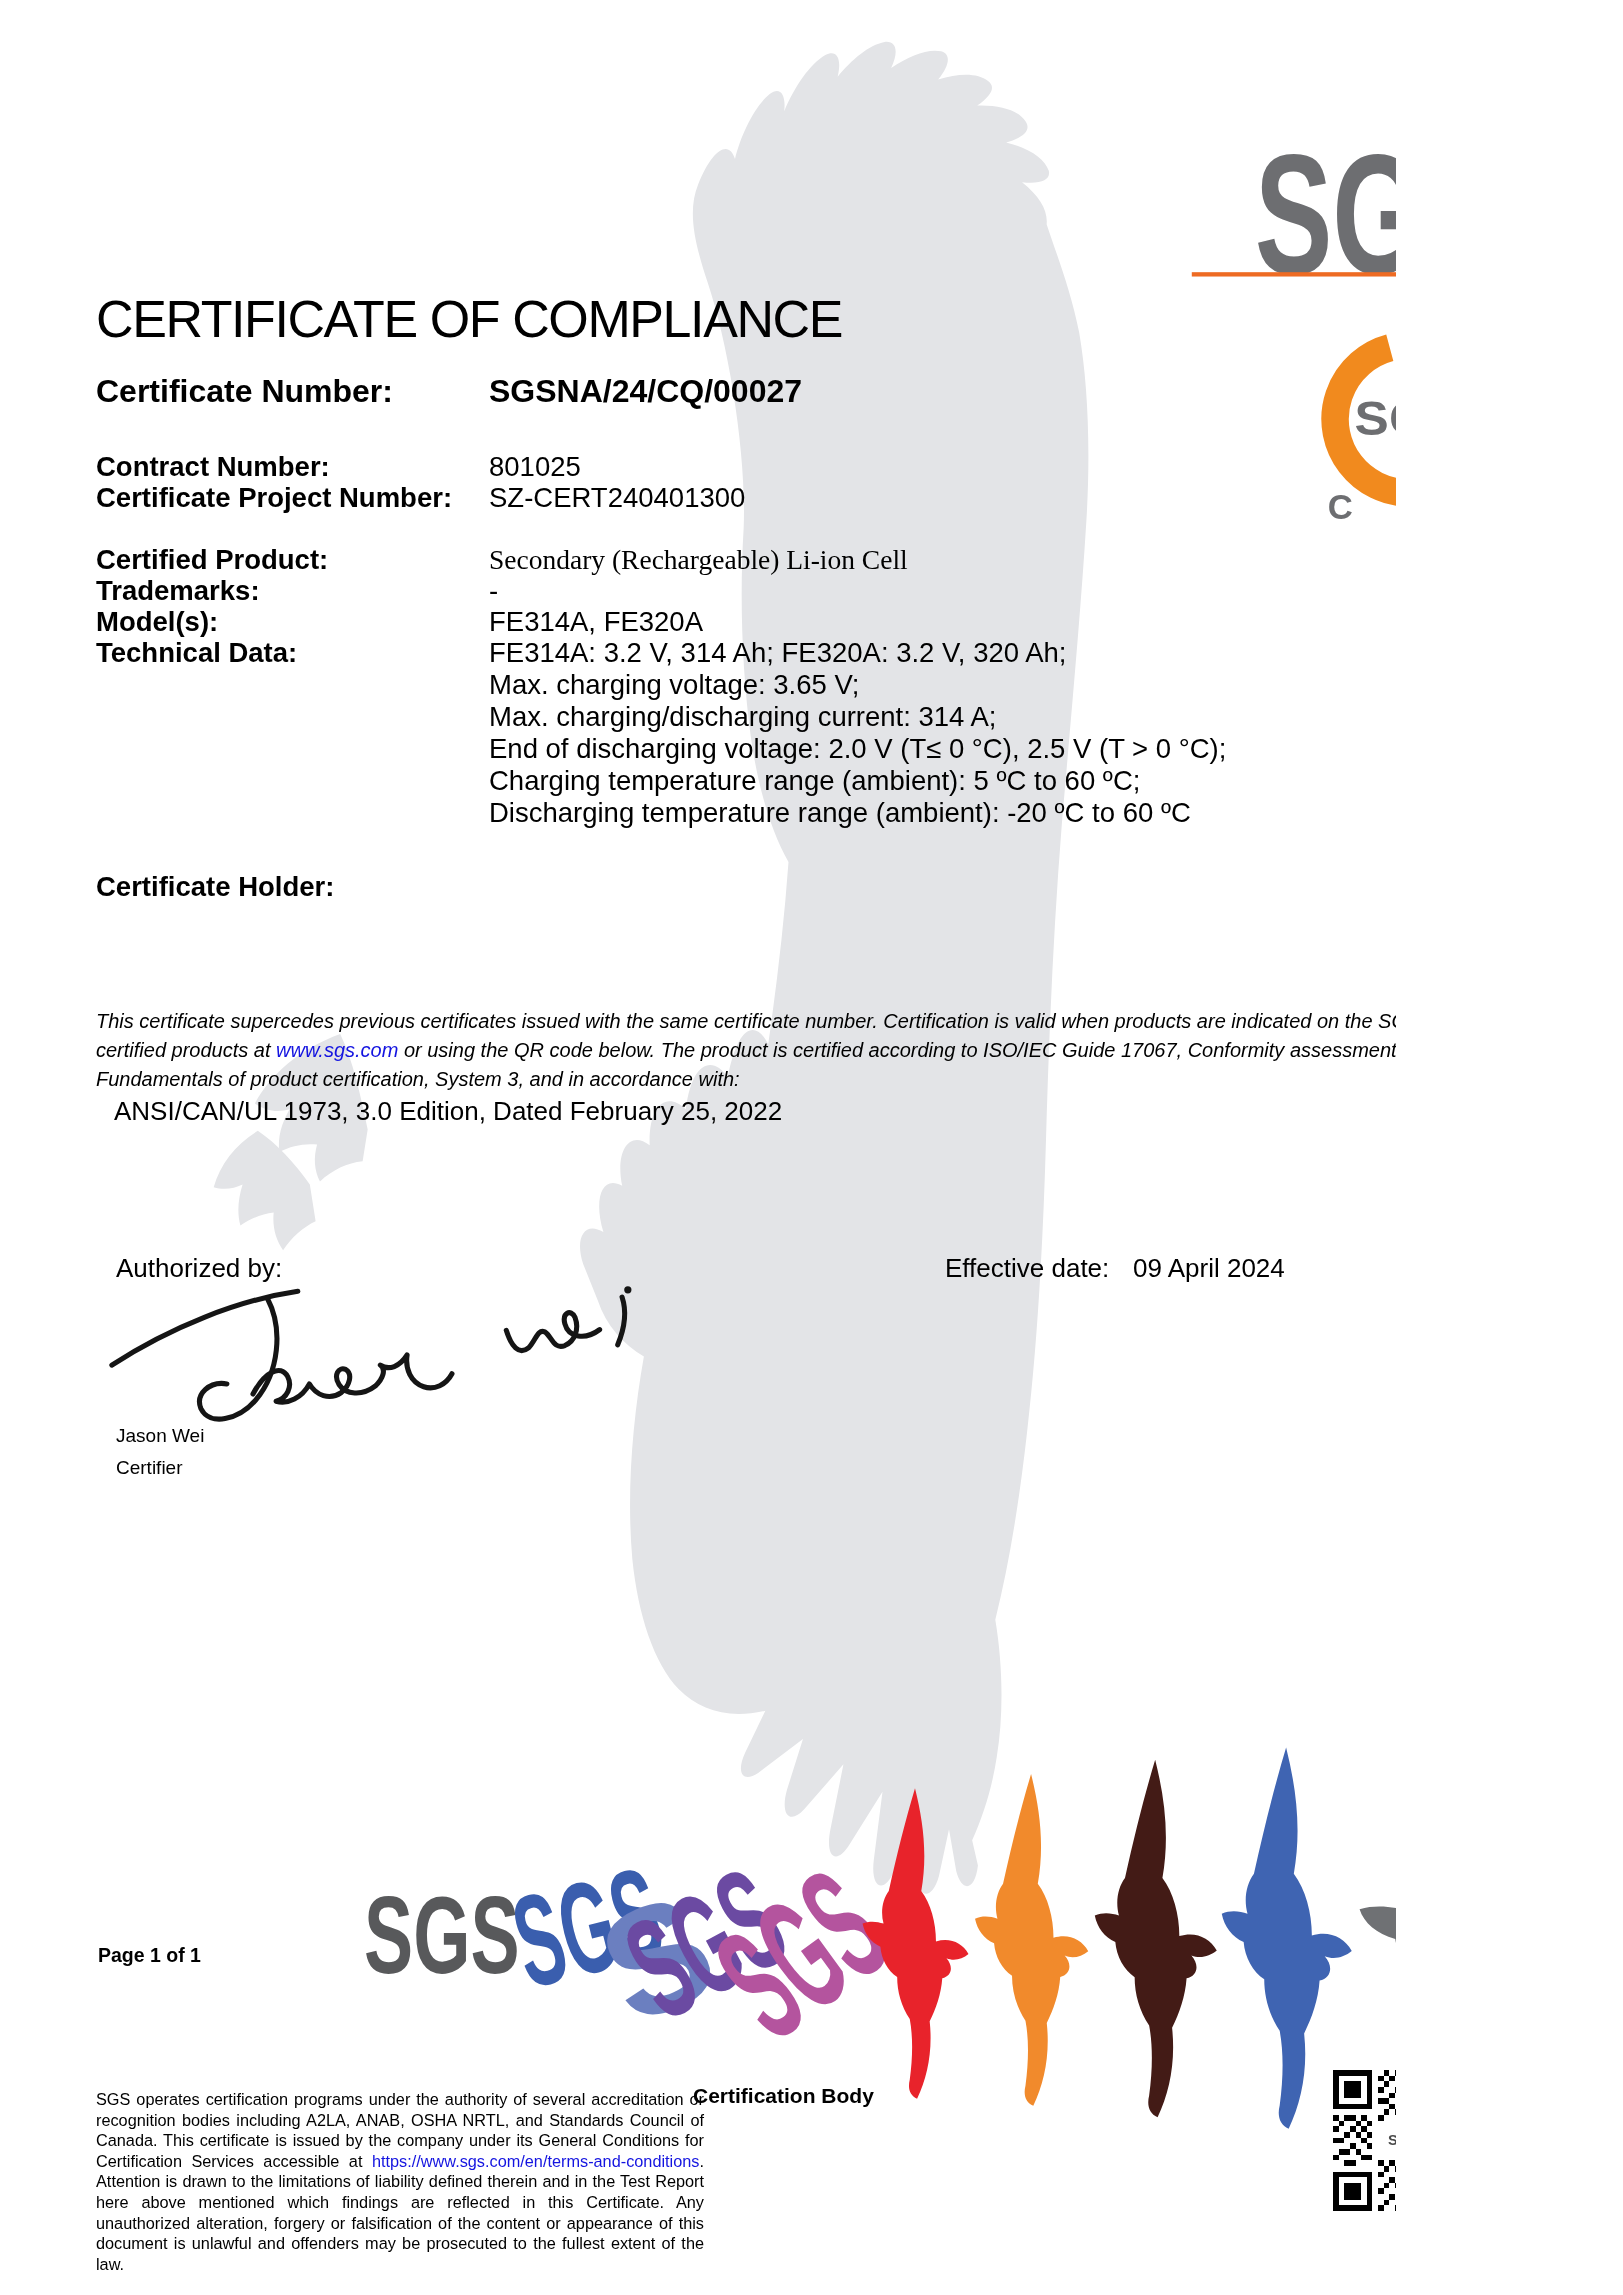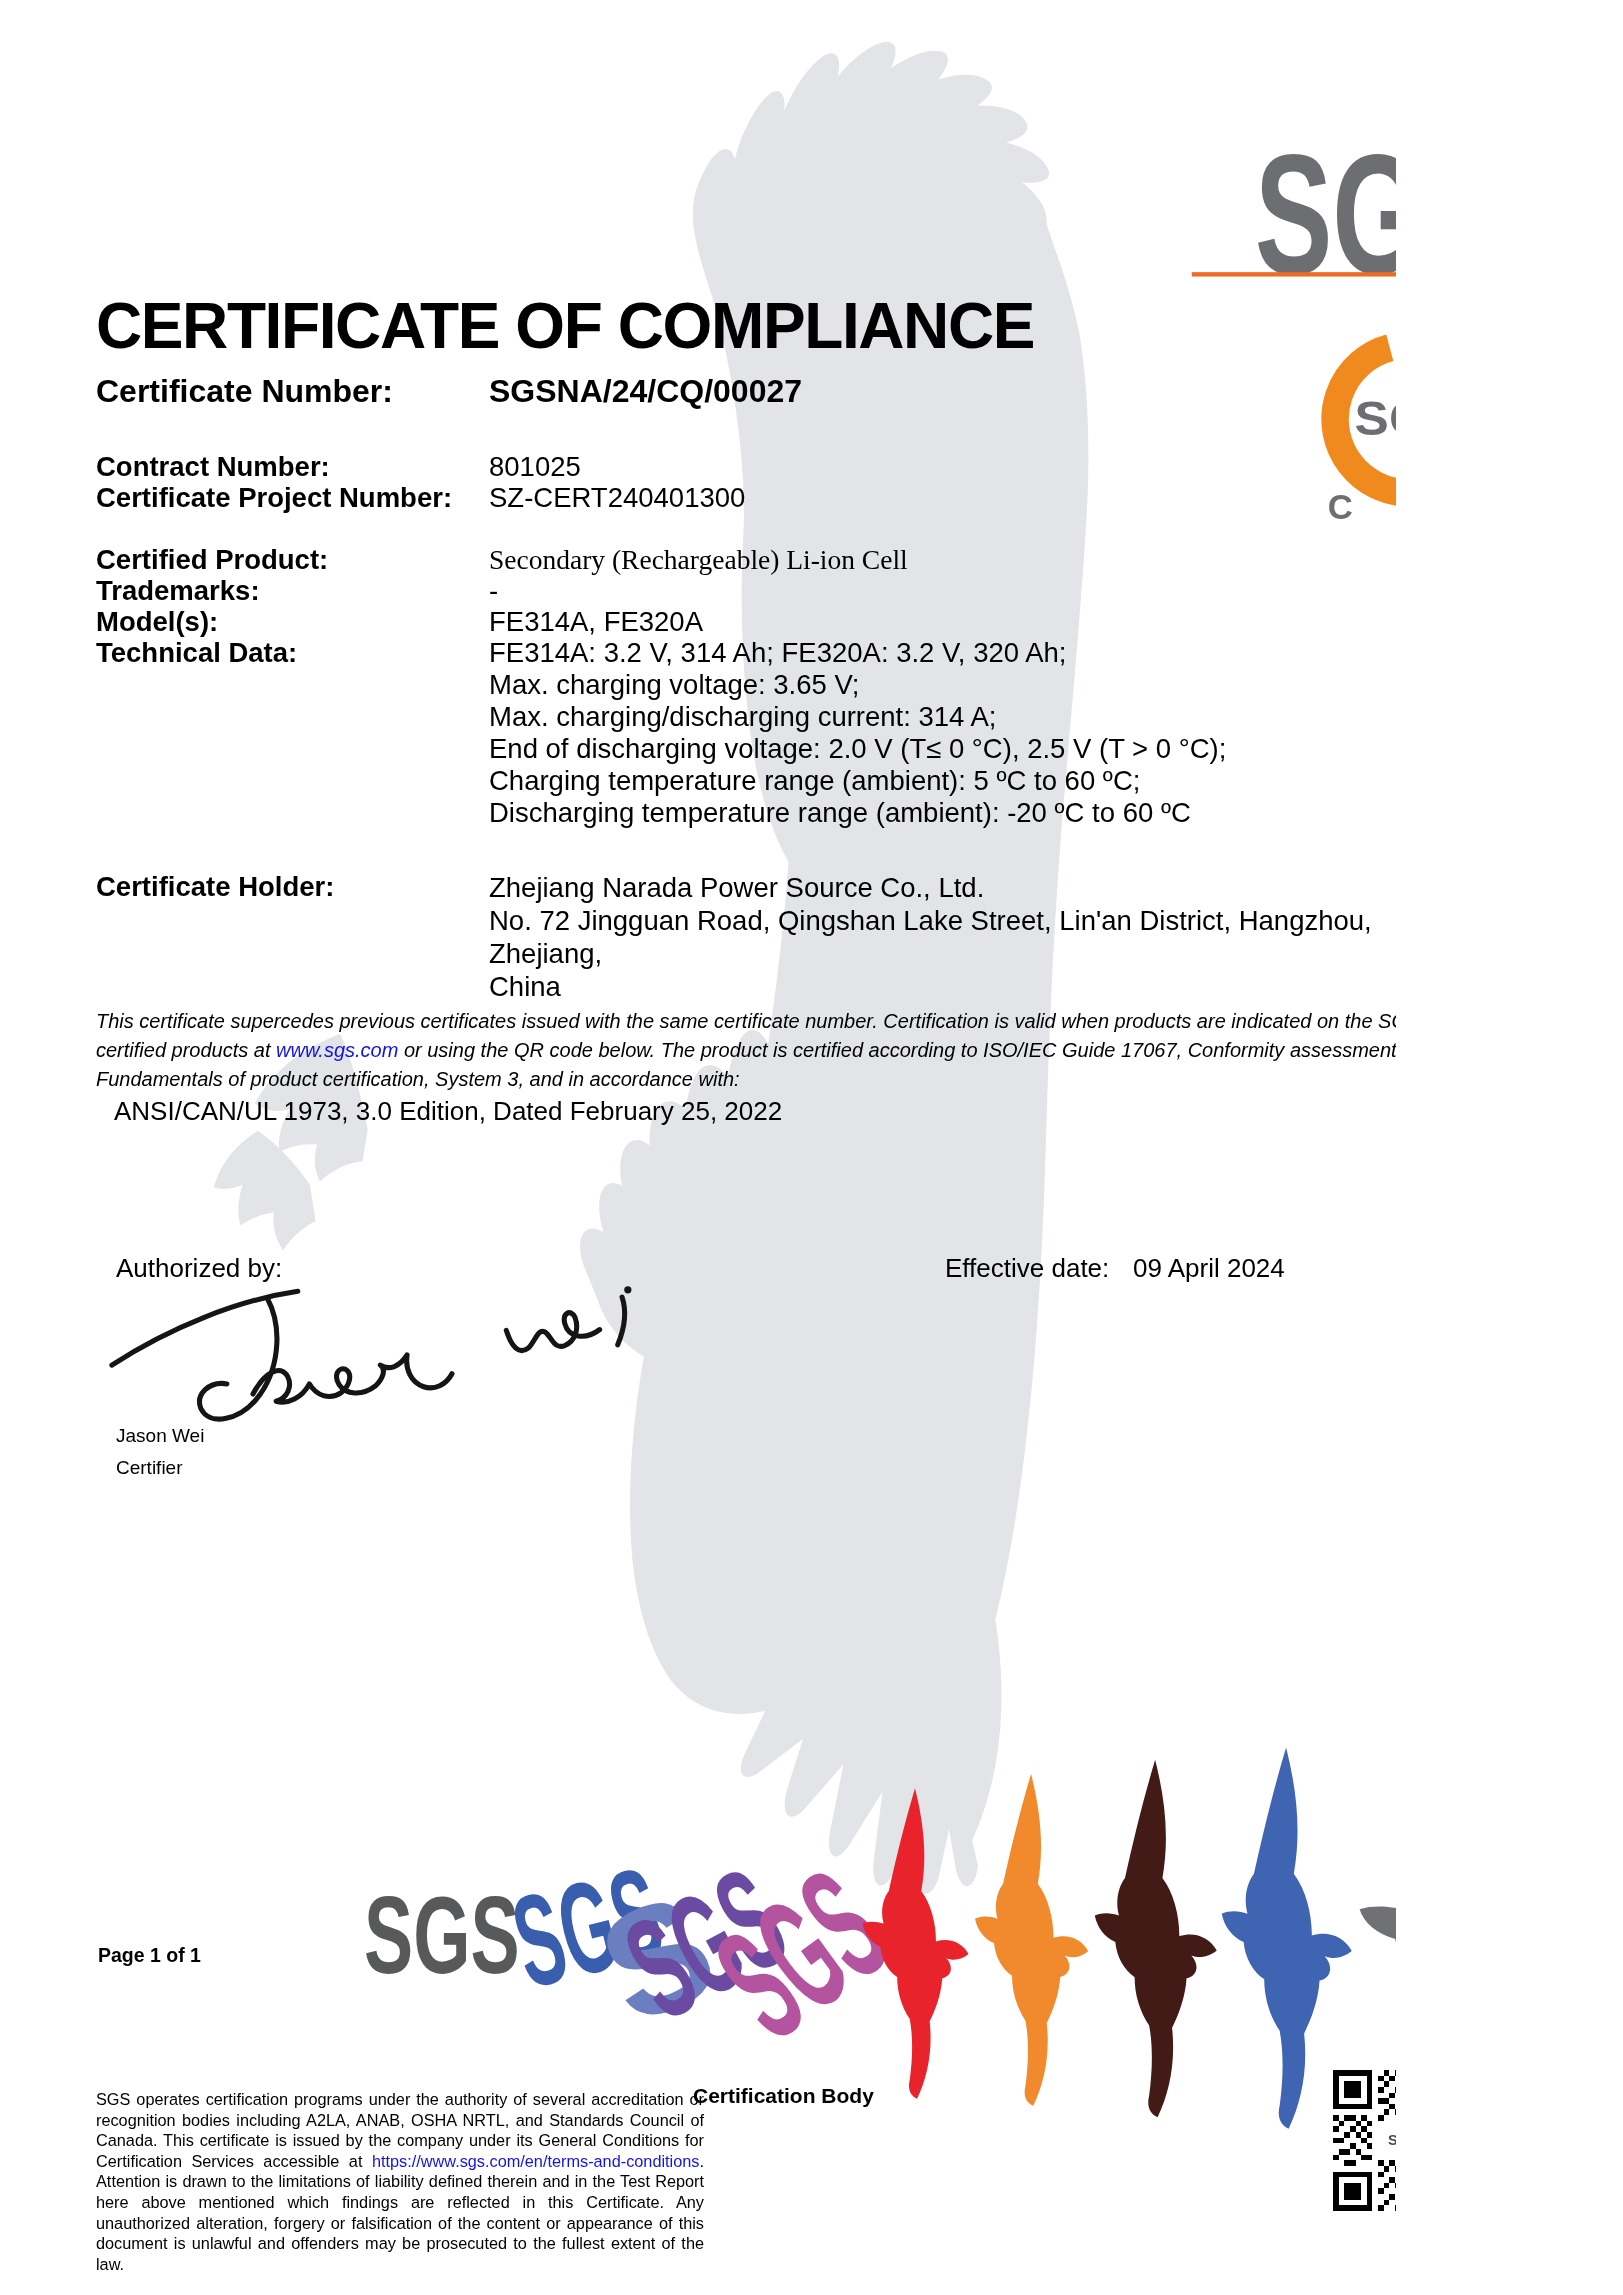--- a/index.html
+++ b/index.html
@@ -4,21 +4,21 @@
 <style>
   html,body{margin:0;padding:0;background:#ffffff;}
   .page{
     position:relative; width:1396px; height:2295px; background:#ffffff;
     font-family:"Liberation Sans", sans-serif; color:#000; overflow:hidden;
   }
   .abs{position:absolute;}
   #watermark{position:absolute;left:0;top:0;z-index:0;}
   .content{position:absolute;left:0;top:0;width:100%;height:100%;z-index:1;}
 
-  #title{left:96px;top:289px;font-size:64px;font-weight:bold;letter-spacing:-1.4px;white-space:nowrap;}
+  #title{left:96px;top:289px;font-size:52px;font-weight:normal;letter-spacing:-1.4px;white-space:nowrap;}
 
   .label-col{left:96px;font-weight:bold;}
   .value-col{left:489px;}
   .fs44{font-size:32px;}
   .fs38{font-size:27.5px;}
   .fs36{font-size:26px;}
   .fs34{font-size:19px;}
 
   #row-certnum-l{top:373px;} #row-certnum-v{top:373px;font-weight:bold;}
   #row-contract-l{top:451px;} #row-contract-v{top:451px;}
@@ -105,25 +105,20 @@
     <div id="tech-block" class="abs value-col fs38">
       <div>FE314A: 3.2 V, 314 Ah; FE320A: 3.2 V, 320 Ah;</div>
       <div>Max. charging voltage: 3.65 V;</div>
       <div>Max. charging/discharging current: 314 A;</div>
       <div>End of discharging voltage: 2.0 V (T≤ 0 °C), 2.5 V (T &gt; 0 °C);</div>
       <div>Charging temperature range (ambient): 5 ºC to 60 ºC;</div>
       <div>Discharging temperature range (ambient): -20 ºC to 60 ºC</div>
     </div>
 
     <div id="row-holder-l" class="abs label-col fs38">Certificate Holder:</div>
-    <div id="holder-block" class="abs value-col fs38">
-      <div>Zhejiang Narada Power Source Co., Ltd.</div>
-      <div>No. 72 Jingguan Road, Qingshan Lake Street, Lin'an District, Hangzhou, Zhejiang,</div>
-      <div>China</div>
-    </div>
 
     <div id="notice" class="abs"><span>This certificate supercedes previous certificates issued with the same certificate number. Certification is valid when products are indicated on the SGS directory of certified products at </span><a class="link">www.sgs.com</a><span> or using the QR code below. The product is certified according to ISO/IEC Guide 17067, Conformity assessment - Fundamentals of product certification, System 3, and in accordance with:</span></div>
 
     <div id="standard-line" class="abs">ANSI/CAN/UL 1973, 3.0 Edition, Dated February 25, 2022</div>
 
     <div id="authorized-label" class="abs fs36">Authorized by:</div>
     <div id="effective-label" class="abs fs36">Effective date:</div>
     <div id="effective-value" class="abs fs36">09 April 2024</div>
 
     <svg id="signature" class="abs" width="550" height="152" viewBox="0 0 760 210">

